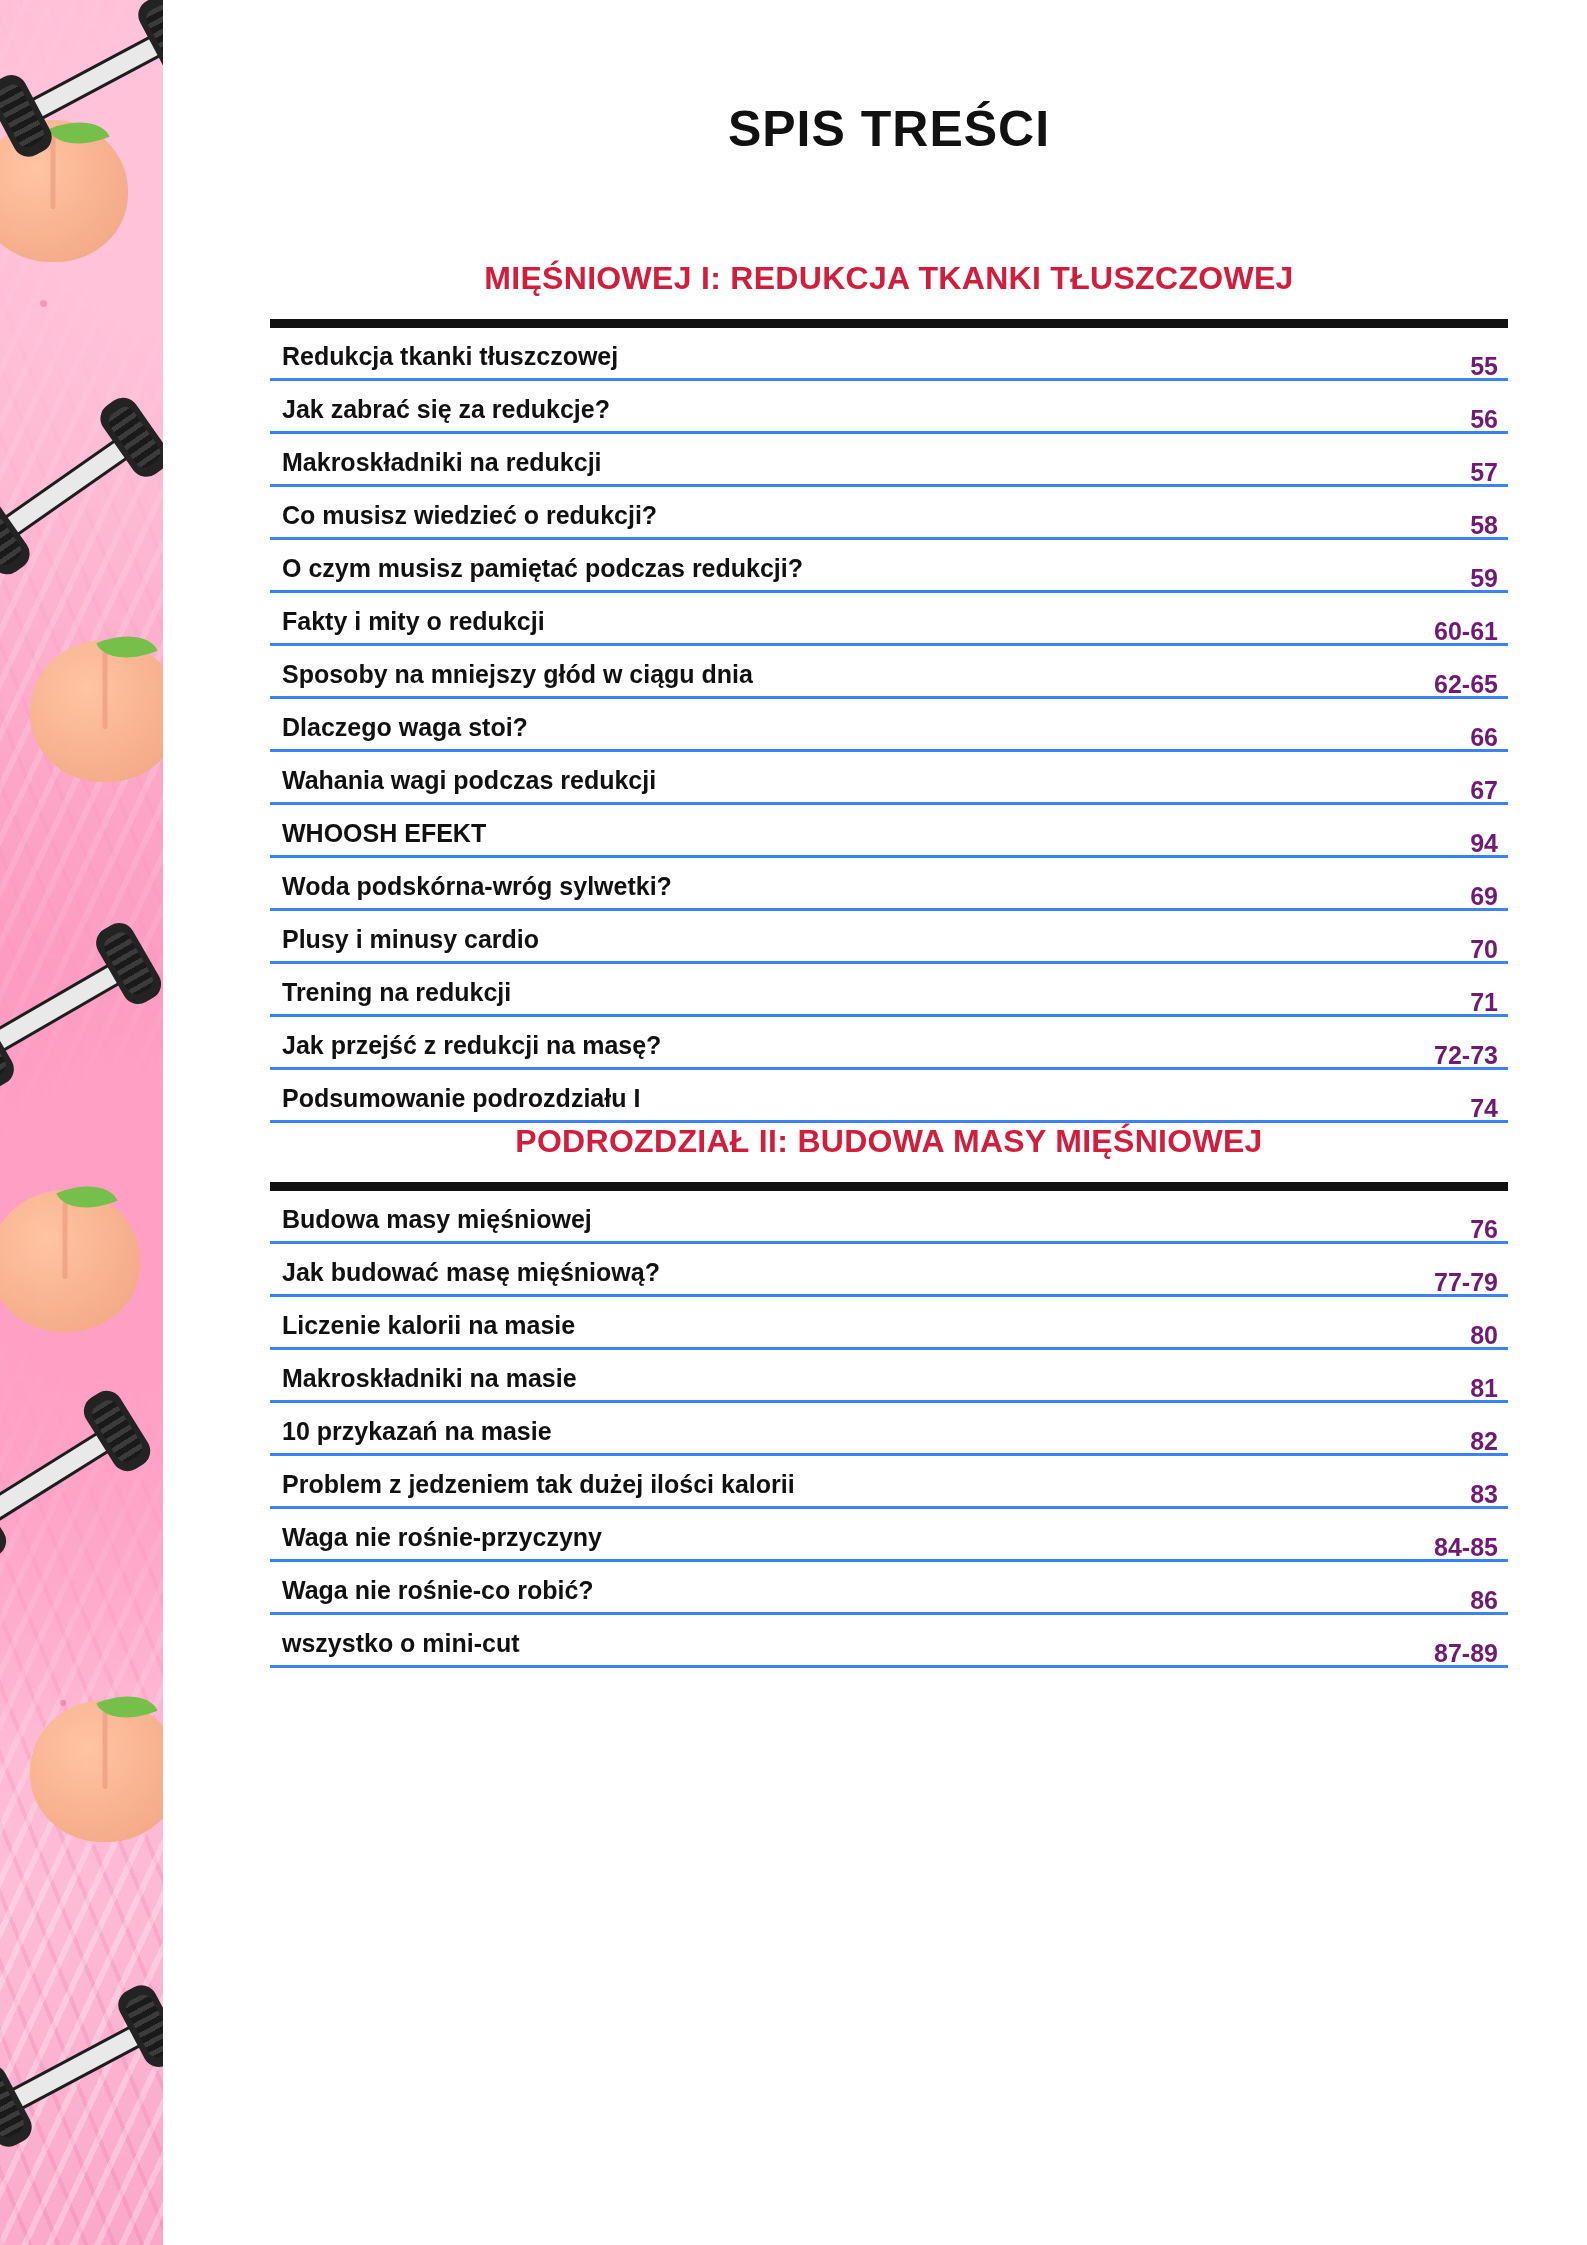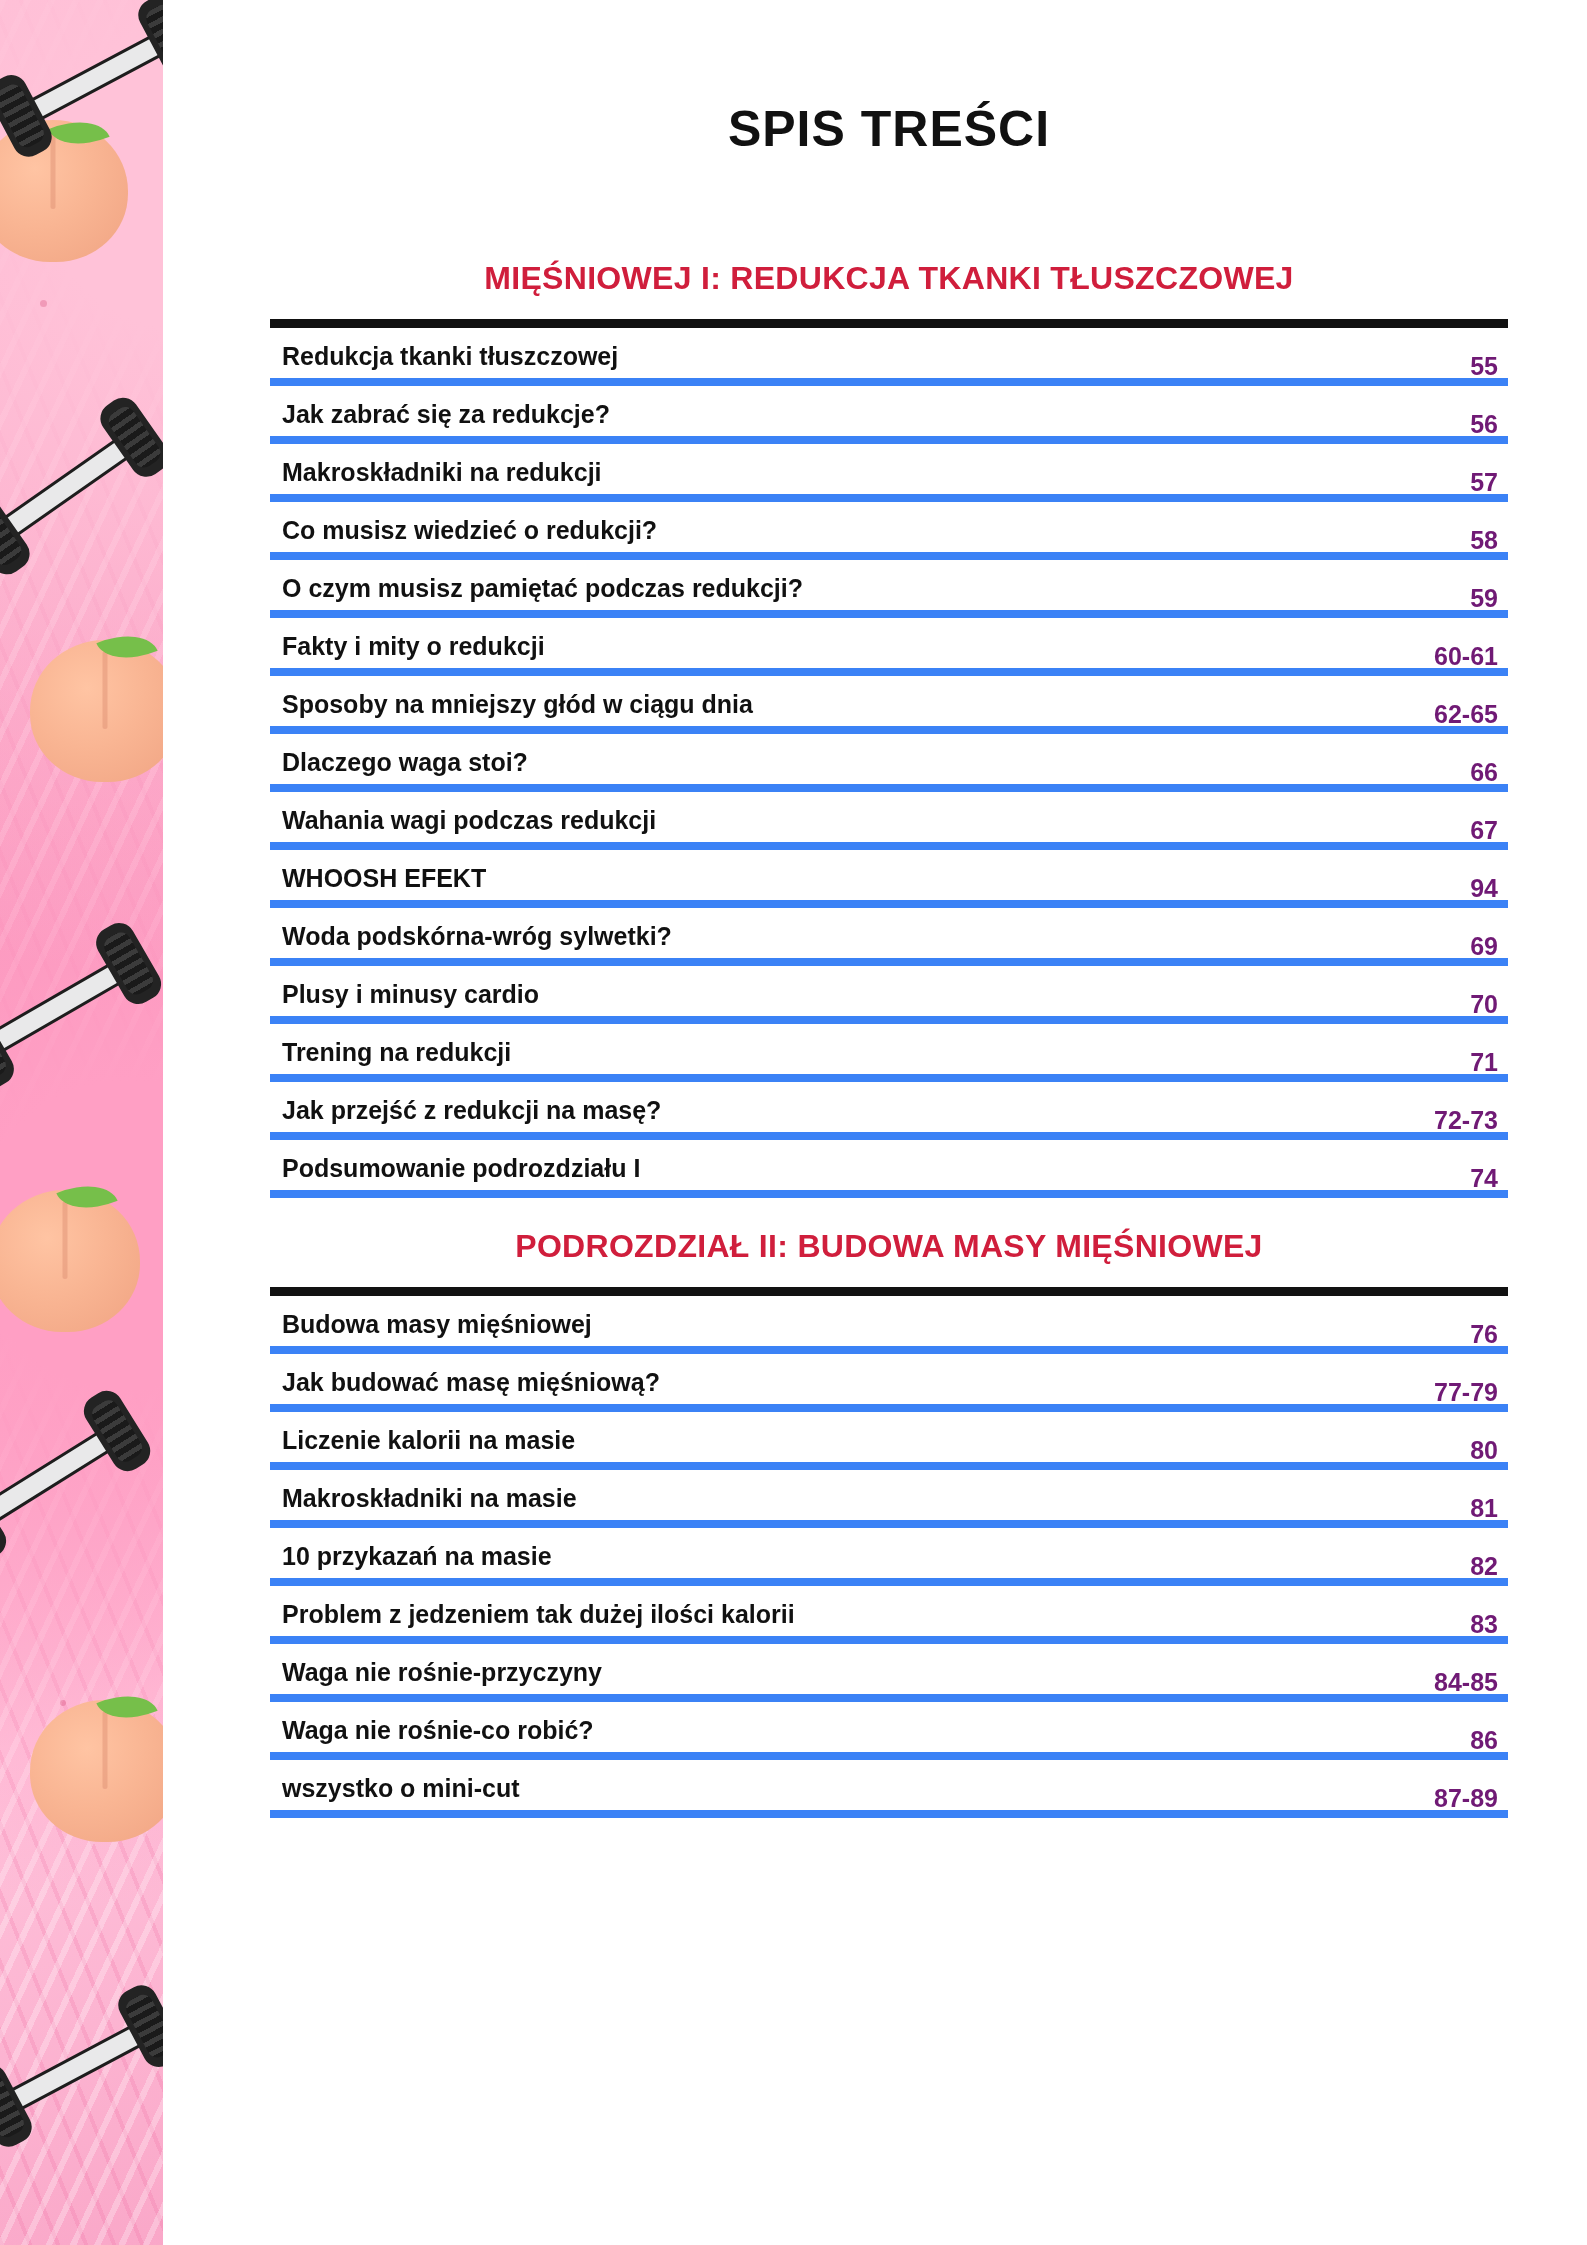--- a/index.html
+++ b/index.html
@@ -120,40 +120,40 @@
 
   .section-heading {
     text-align: center;
     color: #d01e3c;
     font-size: 32px;
     font-weight: bold;
     letter-spacing: 0.3px;
     margin: 0;
   }
   .heading-1 { padding-top: 102px; }
-  .heading-2 { padding-top: 30px; }
+  .heading-2 { }
 
   .rule {
     height: 9px;
     background: #111;
     margin-top: 22px;
     margin-left: 12px;
     margin-right: 12px;
   }
 
   .toc-list {
     margin: 0;
     padding: 0 12px;
     list-style: none;
   }
   .toc-row {
     display: flex;
     align-items: flex-end;
     justify-content: space-between;
-    border-bottom: 8px solid #3b82f6;
+    border-bottom: 3px solid #3b82f6;
     padding: 12px 10px 9px 12px;
     box-sizing: border-box;
   }
   .toc-title {
     font-size: 25px;
     font-weight: bold;
     color: #111;
     line-height: 1.05;
   }
   .toc-page {

